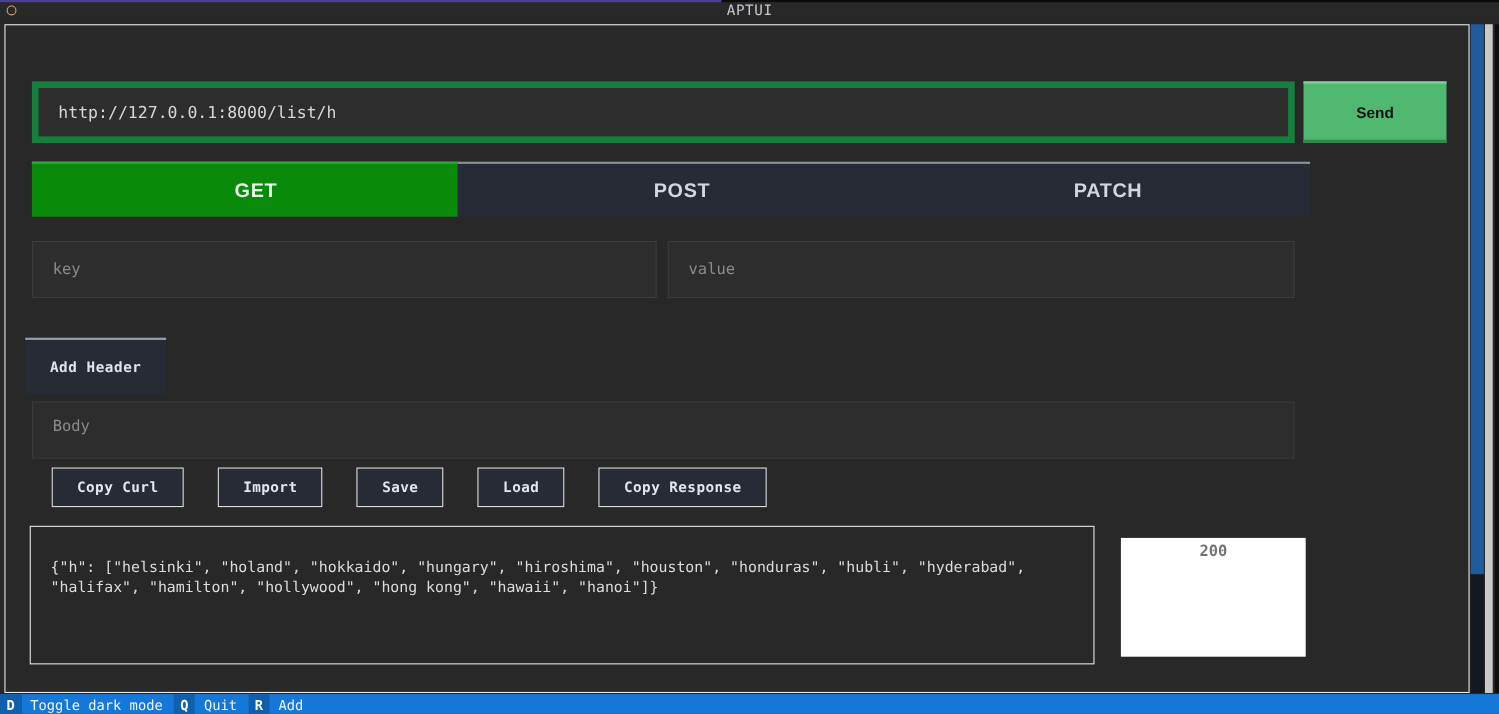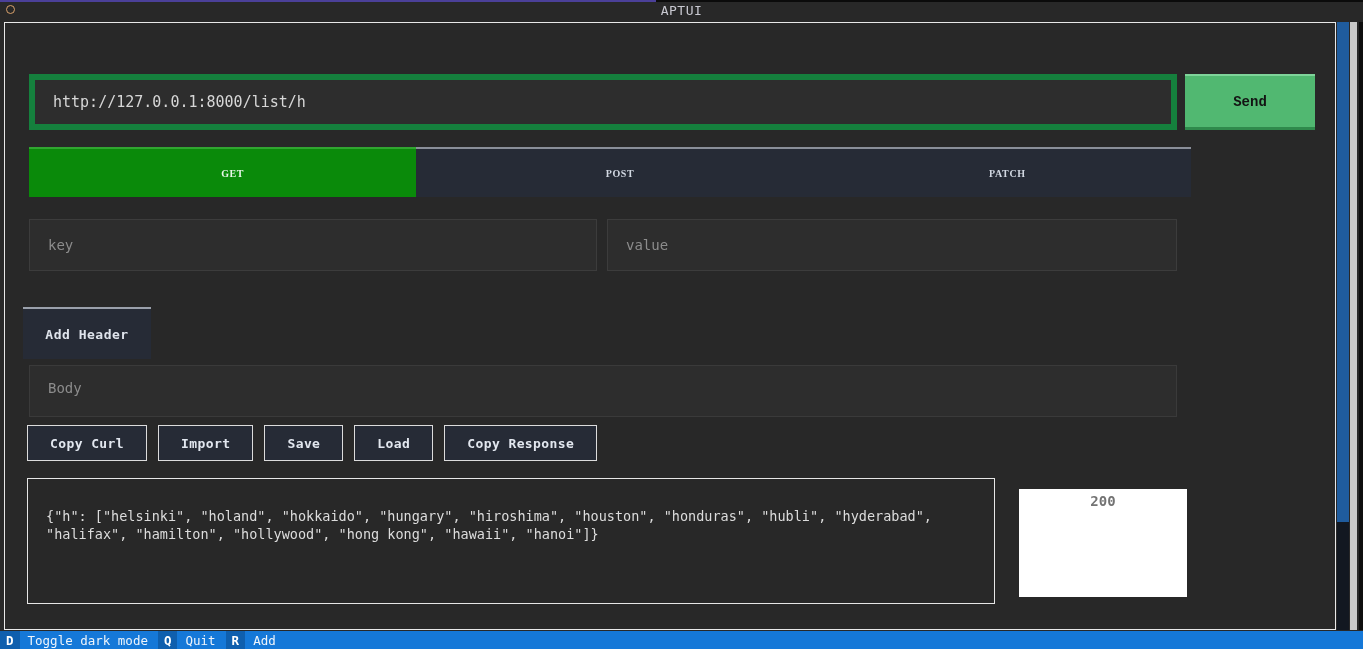--- a/index.html
+++ b/index.html
@@ -101,38 +101,38 @@
   }
   .send-btn {
     position: absolute; left: 1156px; top: 0;
     width: 130px; height: 56px;
     background: #51b871;
     border: none;
     border-top: 2px solid #7fd49a;
     border-bottom: 3px solid #2f8a4c;
     color: #131313;
     font-size: 14px; font-weight: bold;
-    font-family: Liberation Mono, monospace;
+    font-family: Liberation Sans, sans-serif;
     cursor: pointer;
   }
 
   
   .tabs {
     position: absolute; left: 24px; top: 124px;
     width: 1162px; height: 50px;
     display: flex;
     background: #262b36;
     border-top: 2px solid #8a8f99;
   }
   .tab {
     flex: 1;
     display: flex; align-items: center; justify-content: center;
-    font-size: 10px; font-weight: bold;
+    font-size: 18px; font-weight: bold;
     color: #d2d8e2;
-    font-family: Liberation Serif, serif;
+    font-family: Liberation Sans, sans-serif;
     cursor: pointer;
     letter-spacing: .6px;
     padding-left: 20px;
   }
   .tab.active {
     background: #0a8a0a;
     color: #eaf7ea;
     border-top: 2px solid #31a531;
     margin-top: -2px;
   }
@@ -189,20 +189,21 @@
   .act-btn {
     height: 36px;
     background: #262b36;
     border: 1px solid #dcdcdc;
     color: #e2e7ef;
     font-size: 13px; font-weight: bold;
     font-family: "DejaVu Sans Mono", "Liberation Mono", monospace;
     padding: 0 22px;
     cursor: pointer;
     letter-spacing: .4px;
+    margin-left: 20px;
   }
 
   
   .response {
     position: absolute; left: 22px; top: 455px;
     width: 968px; height: 126px;
     background: #282828;
     border: 1px solid #e6e6e6;
     color: #dcdcdc;
     font-size: 13.5px; line-height: 18px;

